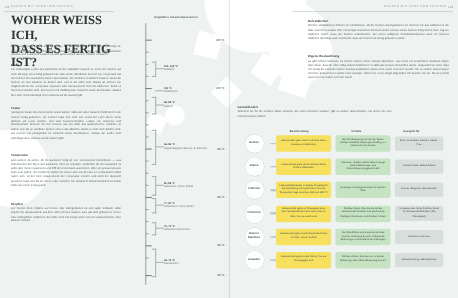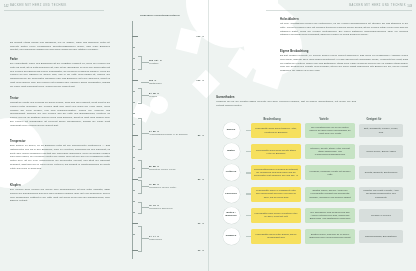--- a/index.html
+++ b/index.html
@@ -128,20 +128,24 @@
   <div class="gutter"></div>
 
   <div class="folio left">142</div>
   <div class="runhead left">Backen mit Herz und Technik</div>
   <div class="runrule left"></div>
 
   <div class="runhead right">Backen mit Herz und Technik</div>
   <div class="folio right">143</div>
   <div class="runrule right"></div>
 
+  <div class="headline">
+    <span>WOHER WEISS ICH,</span>
+    <span class="l2">DASS ES FERTIG IST?</span>
+  </div>
 
   <div class="col" style="top:41px;">
     <p class="p">Es braucht etwas Übung und Erfahrung, um zu wissen, wann das Backwerk fertig ist. Rezepte sollten einen verlässlichen Orientierungsrahmen geben, aber jeder Backofen arbeitet, und manchmal müssen Sie sich ganz einfach auf Ihre Intuition verlassen.</p>
   </div>
 
   <div class="col" style="top:58px;">
     <div class="sub">Farbe</div>
     <p class="p">Die eindeutigste Farbe des Backwerks ist der Maßstab: Passiert es, wenn der Kuchen auf Seite 88 zeigt, ist es fertig gebacken ist, oder ist die Oberfläche zu hell? Die Temperatur hat den Kuchen des Backwerks kleiner Geschwister, die Siedelien verändern müssen. Wenn die Kuchen an den Rändern zu dunkel wird, und in die Mitte noch flüssig ist, können Sie möglicherweise die Temperatur anpassen oder das Backwerk mit Folie abdecken, damit es nicht noch dunkler wird. Ein Kuchen mit Pudding oder Karamell schon durchhalten, sodass die Farbe nicht unbedingt einen Hinweis auf die Garzeit gibt.</p>
   </div>
 

